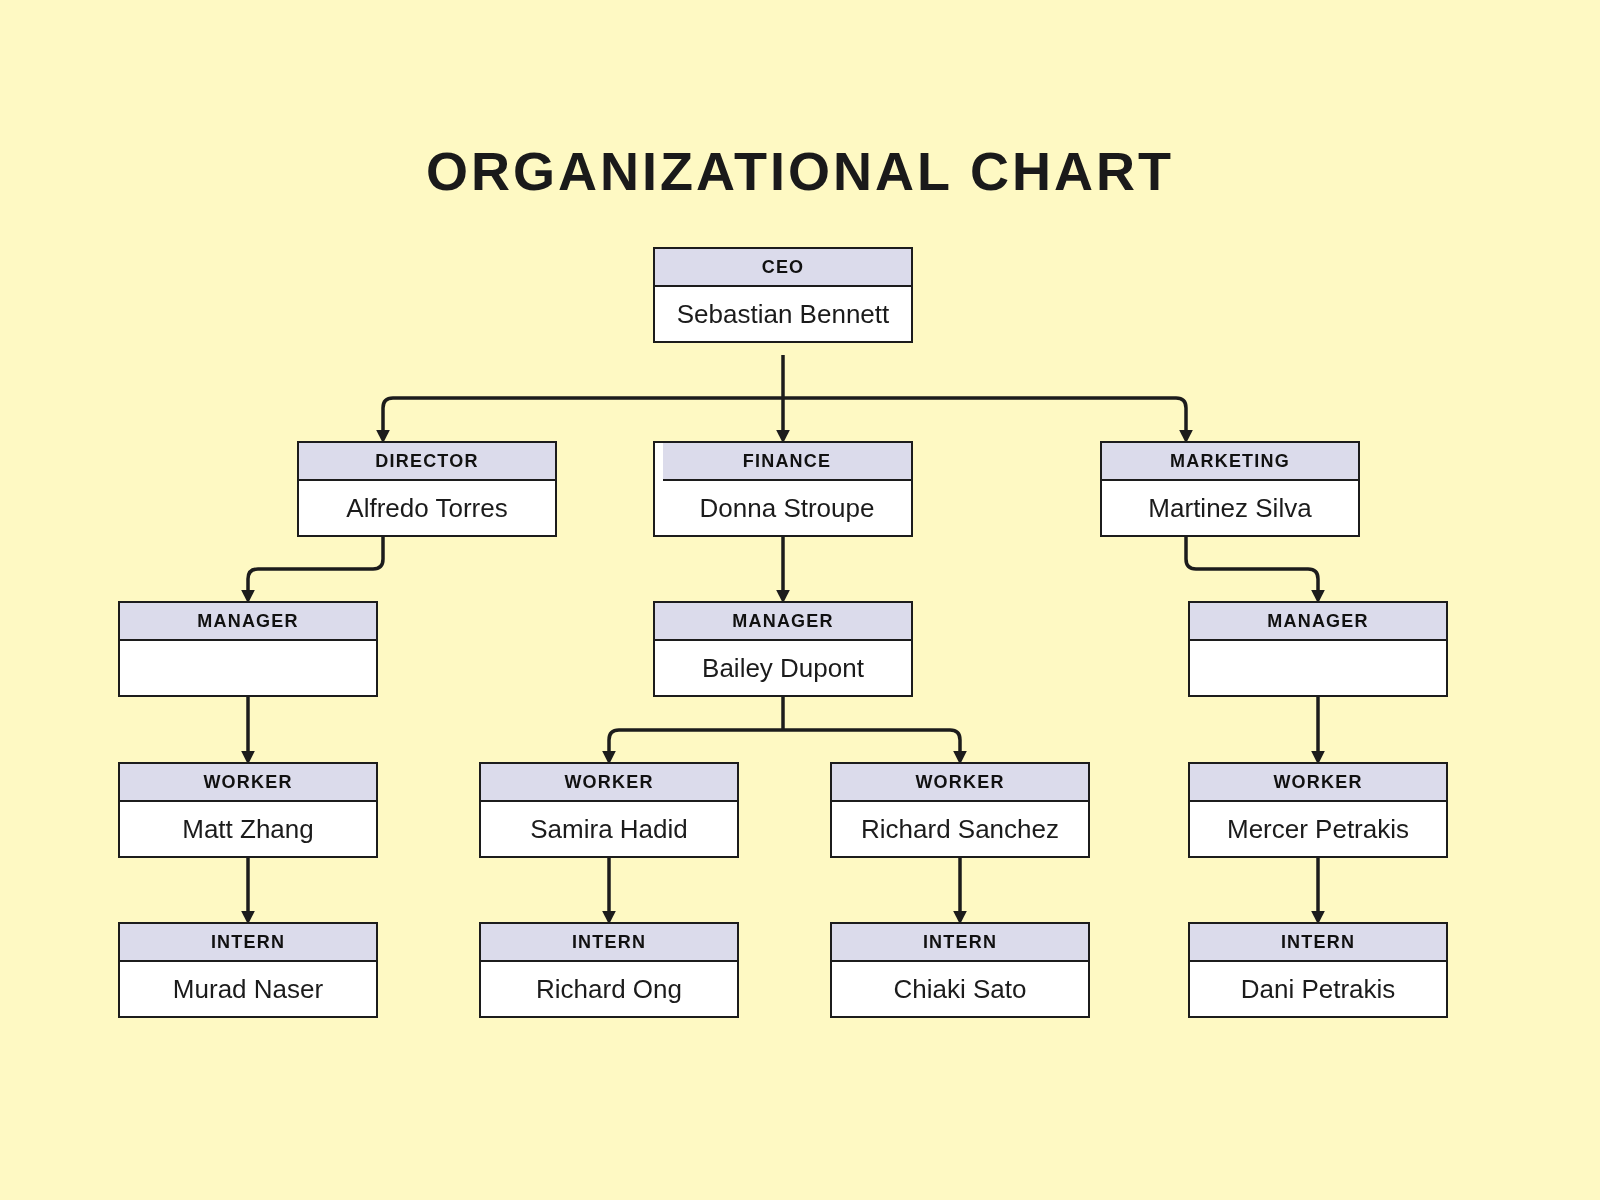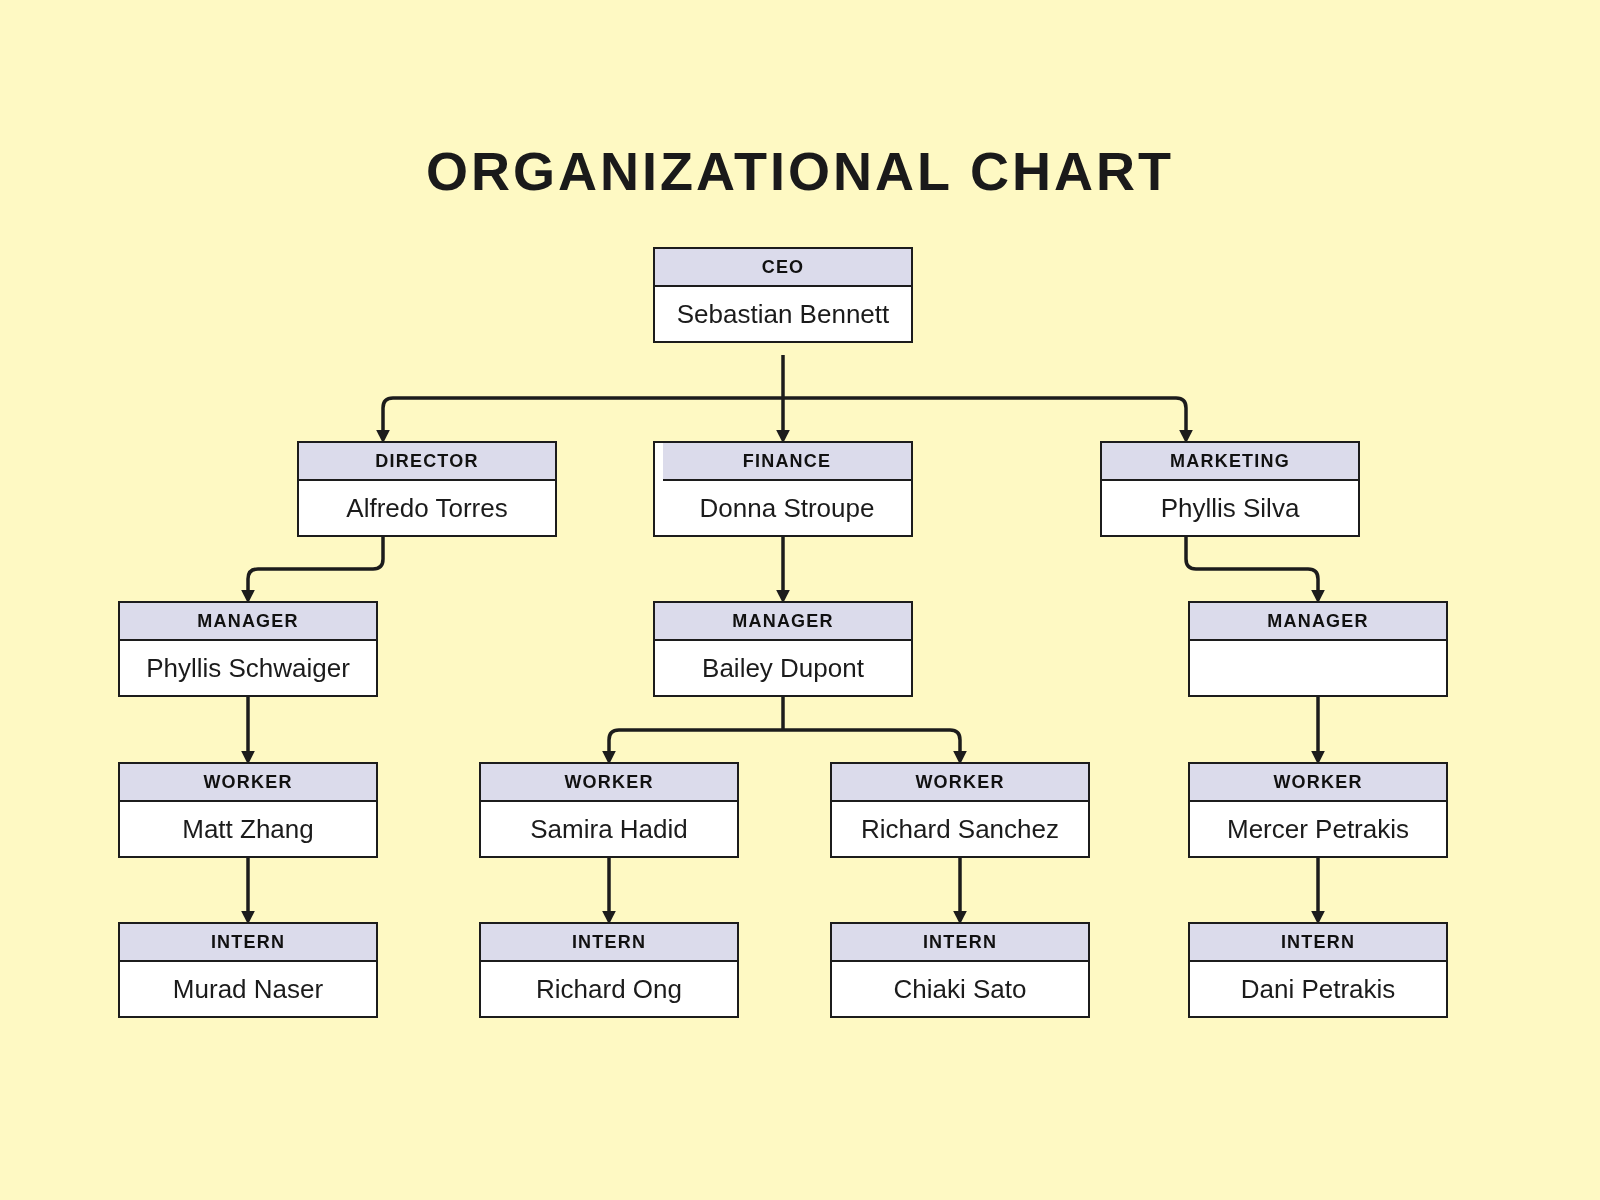--- a/index.html
+++ b/index.html
@@ -101,25 +101,24 @@
       <div class="node" style="left: 253px; top: 441px; margin-left: 44px;">
       <div class="node-header">DIRECTOR</div>
       <div class="node-body">Alfredo Torres</div>
     </div>
       <div class="node" style="left: 653px; top: 441px; padding-left: 8px;">
       <div class="node-header">FINANCE</div>
       <div class="node-body">Donna Stroupe</div>
     </div>
       <div class="node" style="left: 1056px; top: 441px; margin-left: 44px;">
       <div class="node-header">MARKETING</div>
-      <div class="node-body">Phyllis Silva</div>
+      <div class="node-body">Martinez Silva</div>
     </div>
       <div class="node" style="left: 118px; top: 601px;">
       <div class="node-header">MANAGER</div>
-      <div class="node-body">Phyllis Schwaiger</div>
     </div>
       <div class="node" style="left: 653px; top: 601px;">
       <div class="node-header">MANAGER</div>
       <div class="node-body">Bailey Dupont</div>
     </div>
       <div class="node" style="left: 1188px; top: 601px;">
       <div class="node-header">MANAGER</div>
     </div>
       <div class="node" style="left: 118px; top: 762px;">
       <div class="node-header">WORKER</div>

